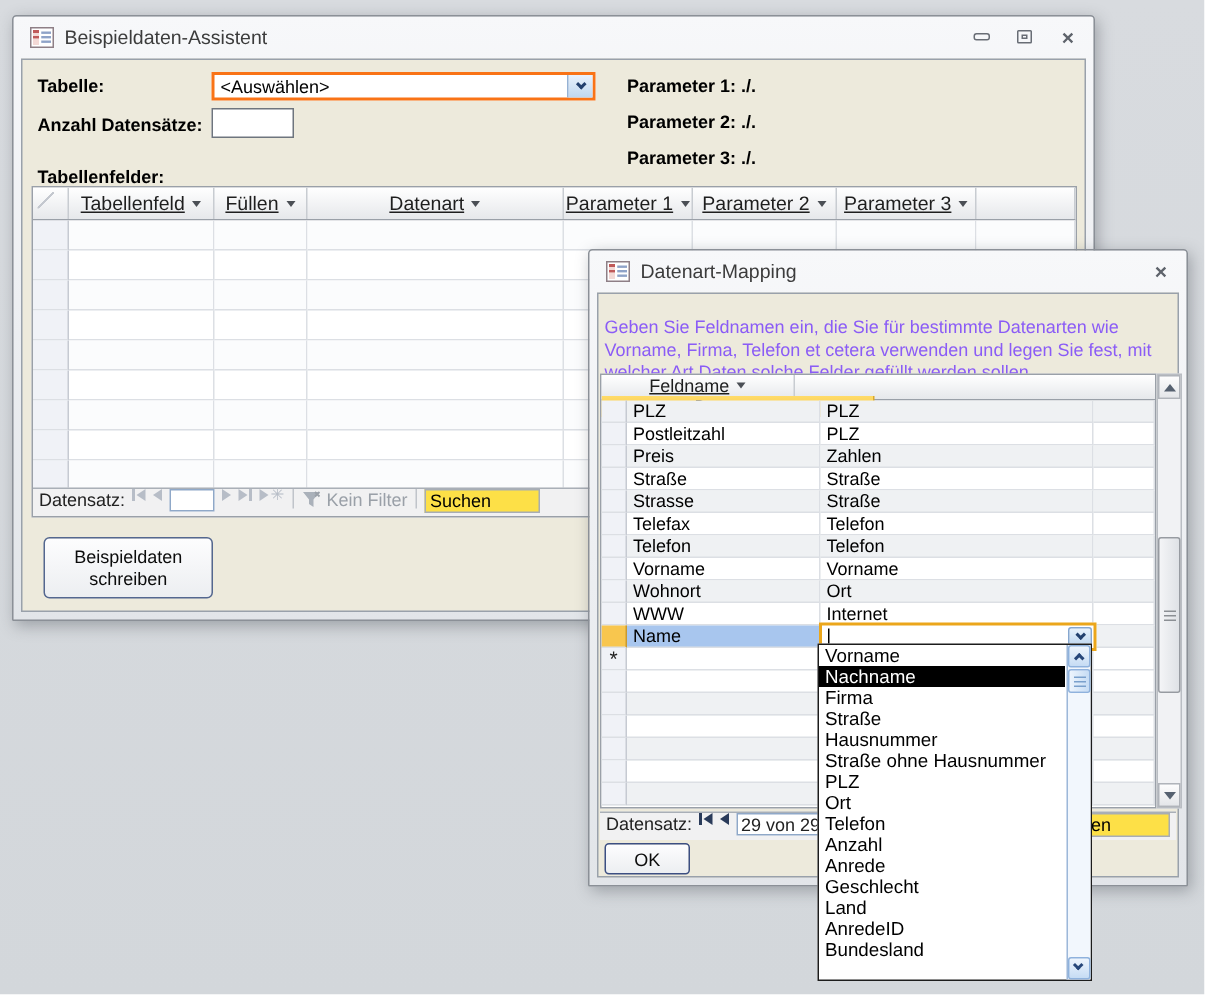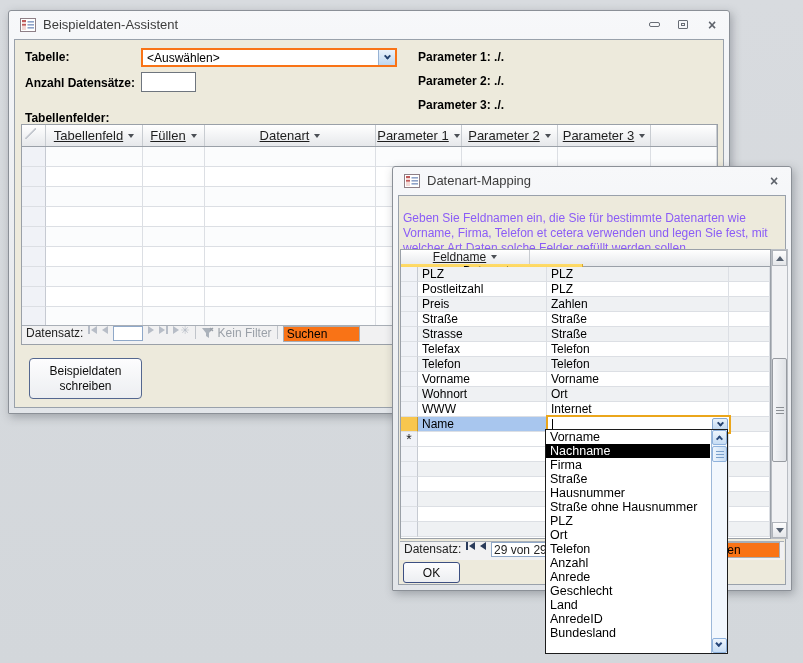--- a/index.html
+++ b/index.html
@@ -86,21 +86,21 @@
   .navbtn{display:inline-flex;align-items:center;gap:1px;color:#2a3b5a;}
   .navbtn.dis{color:#b7bdc7;}
   .tl{width:0;height:0;border-top:4px solid transparent;border-bottom:4px solid transparent;border-right:6px solid currentColor;}
   .tr{width:0;height:0;border-top:4px solid transparent;border-bottom:4px solid transparent;border-left:6px solid currentColor;}
   .nbar{width:2px;height:8px;background:currentColor;}
   .star{font-size:11px;line-height:8px;color:currentColor;}
   .recbox{background:#fff;border:1px solid #8fa8c8;height:15px;display:flex;align-items:center;
           justify-content:center;padding:0 3px;white-space:nowrap;}
   .vsep{width:1px;height:13px;background:#c0c4ca;}
   .filter{display:flex;align-items:center;gap:4px;color:#9aa0a8;white-space:nowrap;}
-  .searchbox{background:#f97316;border:1px solid #a7adb5;height:16px;font-family:"Liberation Sans",sans-serif;
+  .searchbox{background:#fde047;border:1px solid #a7adb5;height:16px;font-family:"Liberation Sans",sans-serif;
              font-size:12px;padding:0 3px;color:#000;}
 
   .write-btn{left:14px;top:318px;width:113px;height:41px;border-radius:4px;
              text-align:center;line-height:15px;border:1px solid #54678f;}
 
   
   .map-win{left:392px;top:166px;width:400px;height:425px;z-index:10;}
   .desc{position:absolute;left:4px;top:3px;width:382px;line-height:15px;font-size:12px;color:#8b5cf6;}
 
   .map-grid{left:1px;top:53px;width:371px;height:290px;font-size:12px;}

